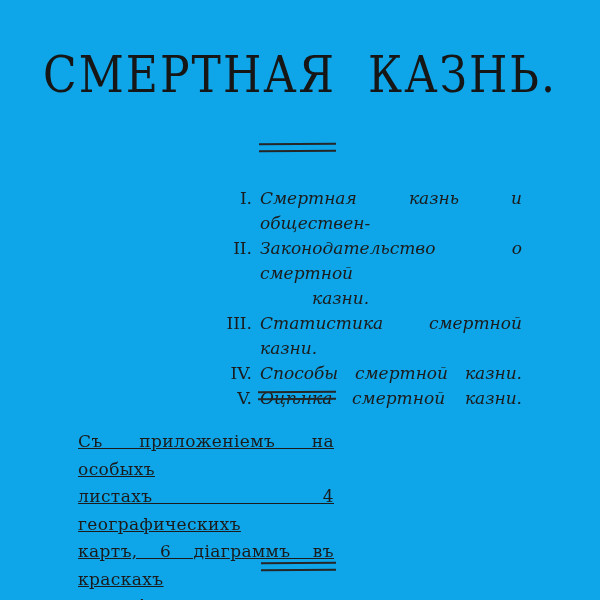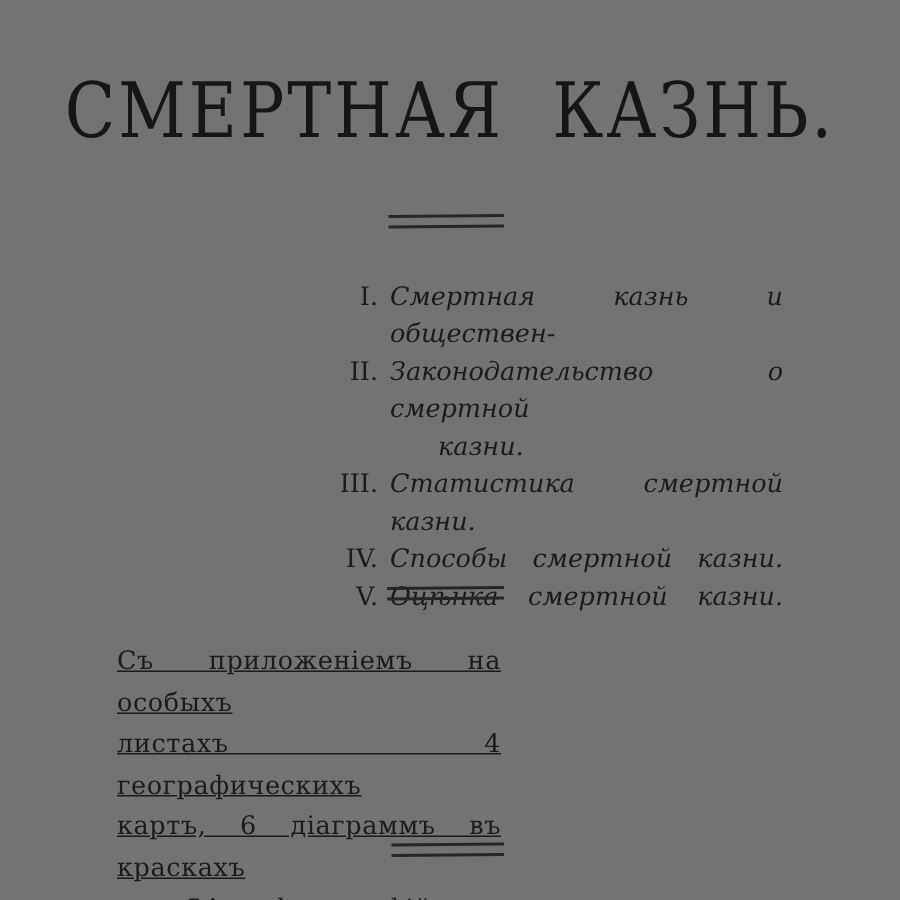--- a/index.html
+++ b/index.html
@@ -4,21 +4,21 @@
 <style>
   html, body {
     margin: 0;
     padding: 0;
     background: #ffffff;
   }
   .page {
     position: relative;
     width: 600px;
     height: 600px;
-    background: #737373;
+    background: #0ea5e9;
     color: #1b1b1b;
     font-family: "DejaVu Serif", "Liberation Serif", serif;
     overflow: hidden;
   }
 
   
   .title {
     position: absolute;
     top: 46px;
     left: 0;
@@ -68,21 +68,21 @@
   .toc-text {
     flex: 1;
     min-width: 0;
     font-style: italic;
   }
   .toc-l1 {
     text-align: justify;
     text-align-last: justify;
   }
   .toc-l2-1 { margin-left: 38px; }
-  .toc-l2-2 { margin-left: 32px; }
+  .toc-l2-2 { margin-left: 52px; }
 
   
   .note {
     position: absolute;
     top: 428px;
     left: 78px;
     width: 256px;
     font-size: 17px;
     line-height: 27.5px;
     letter-spacing: 0.4px;

